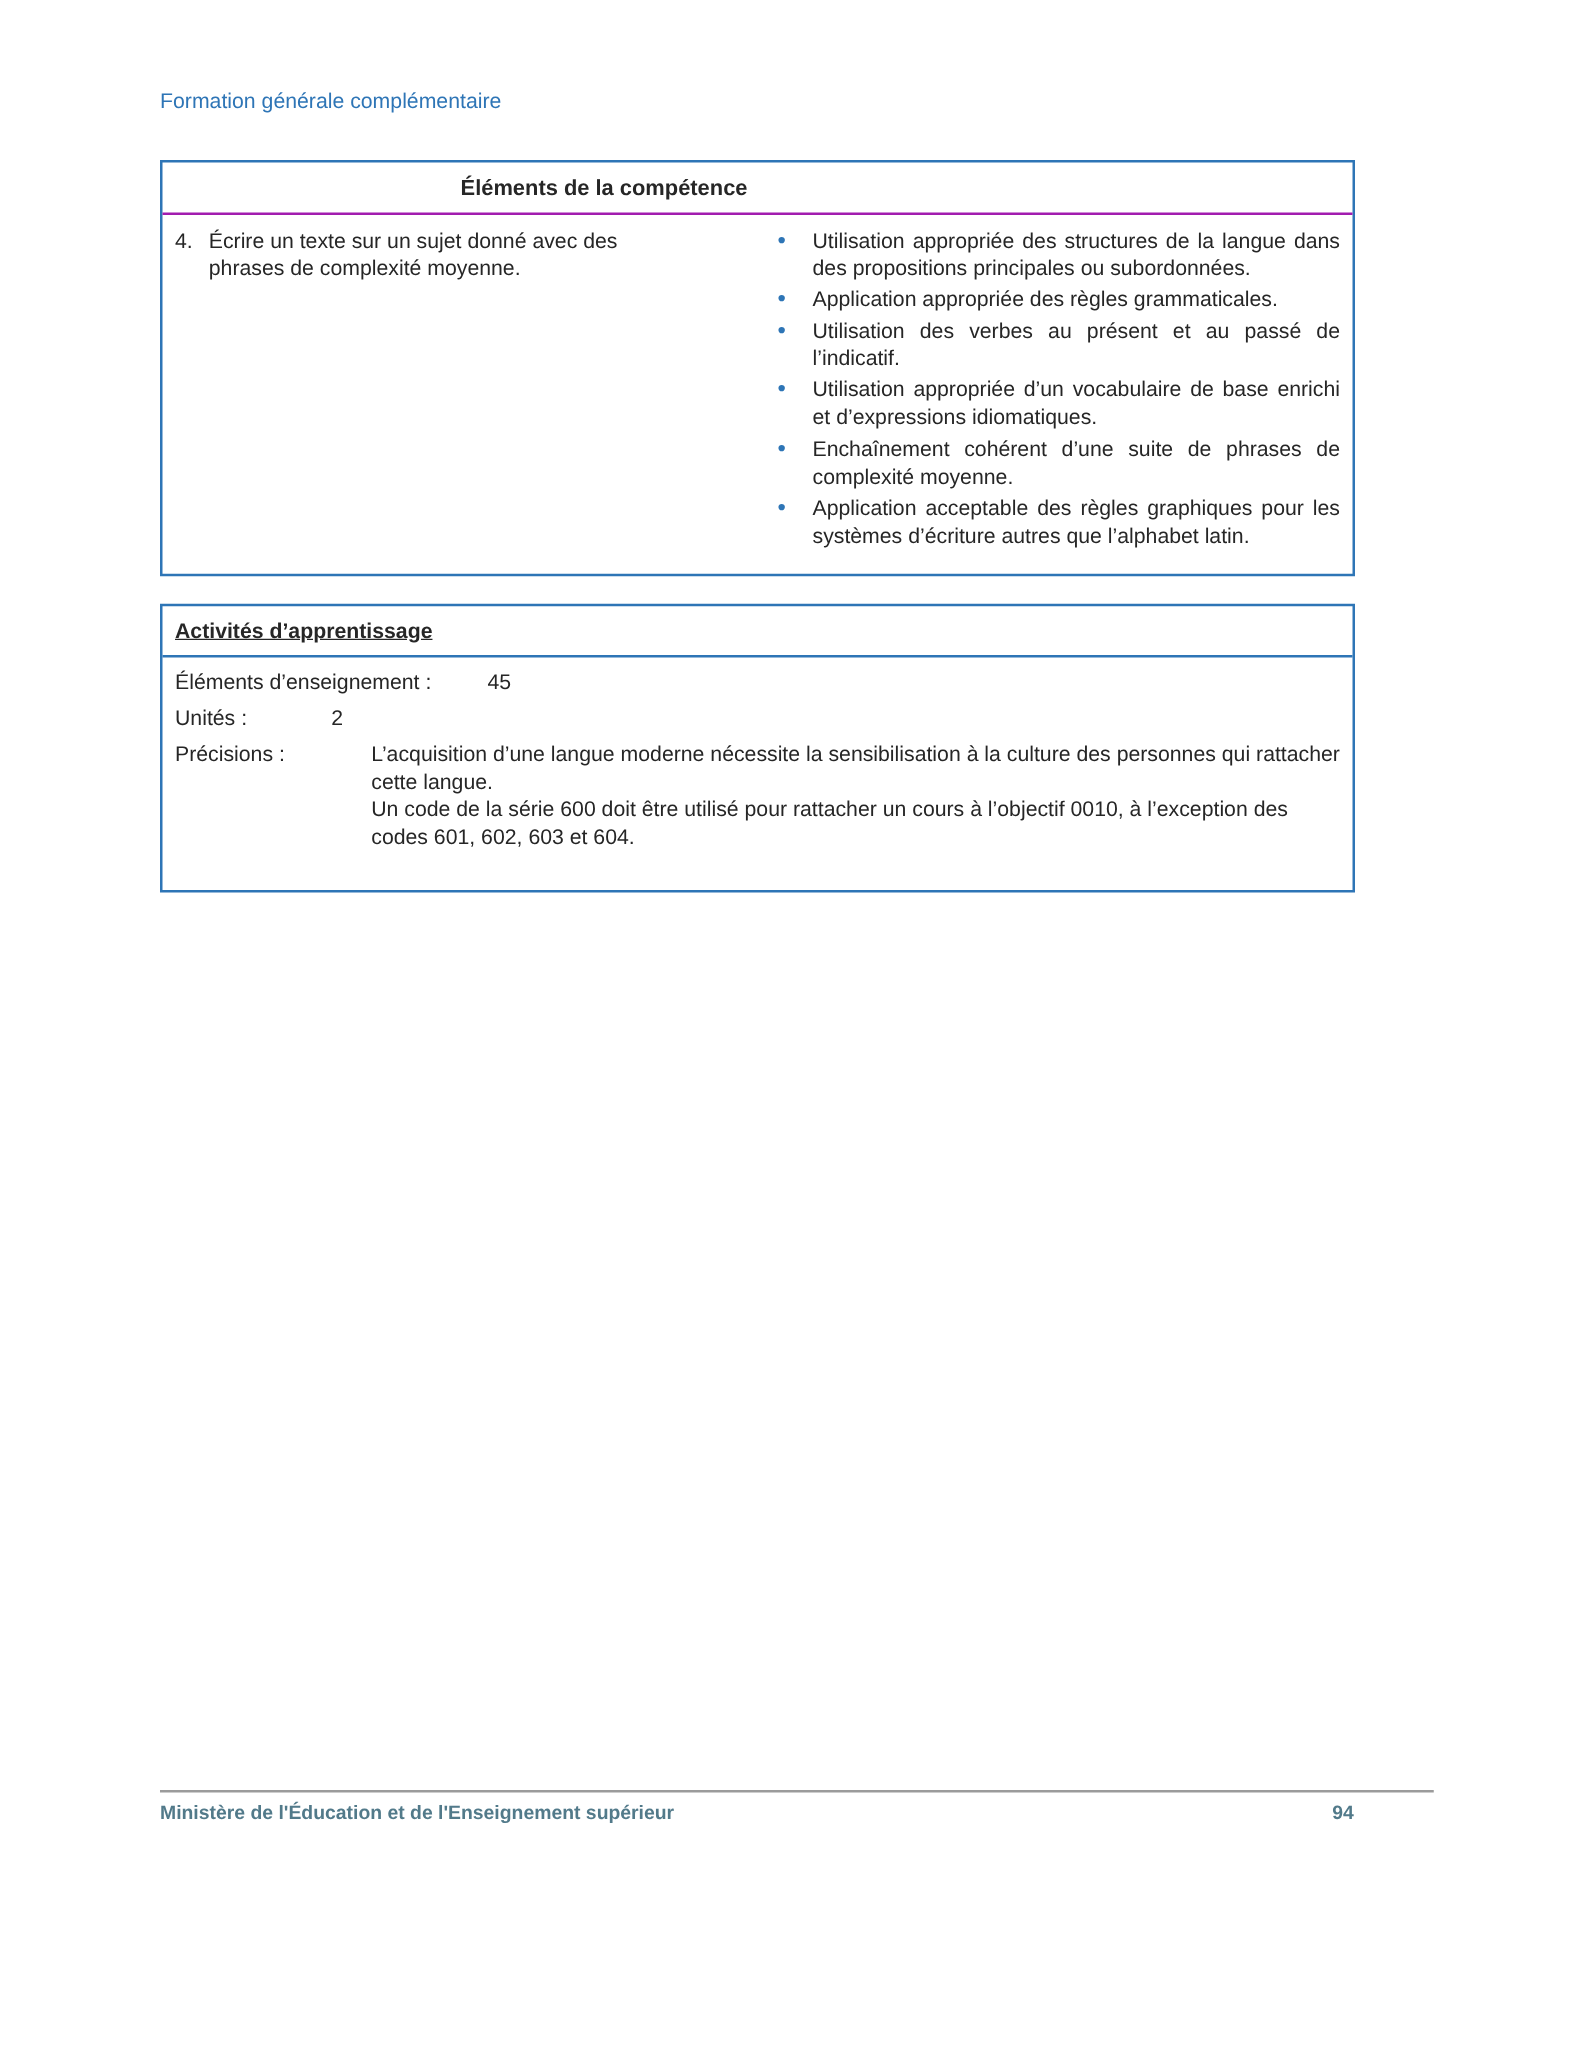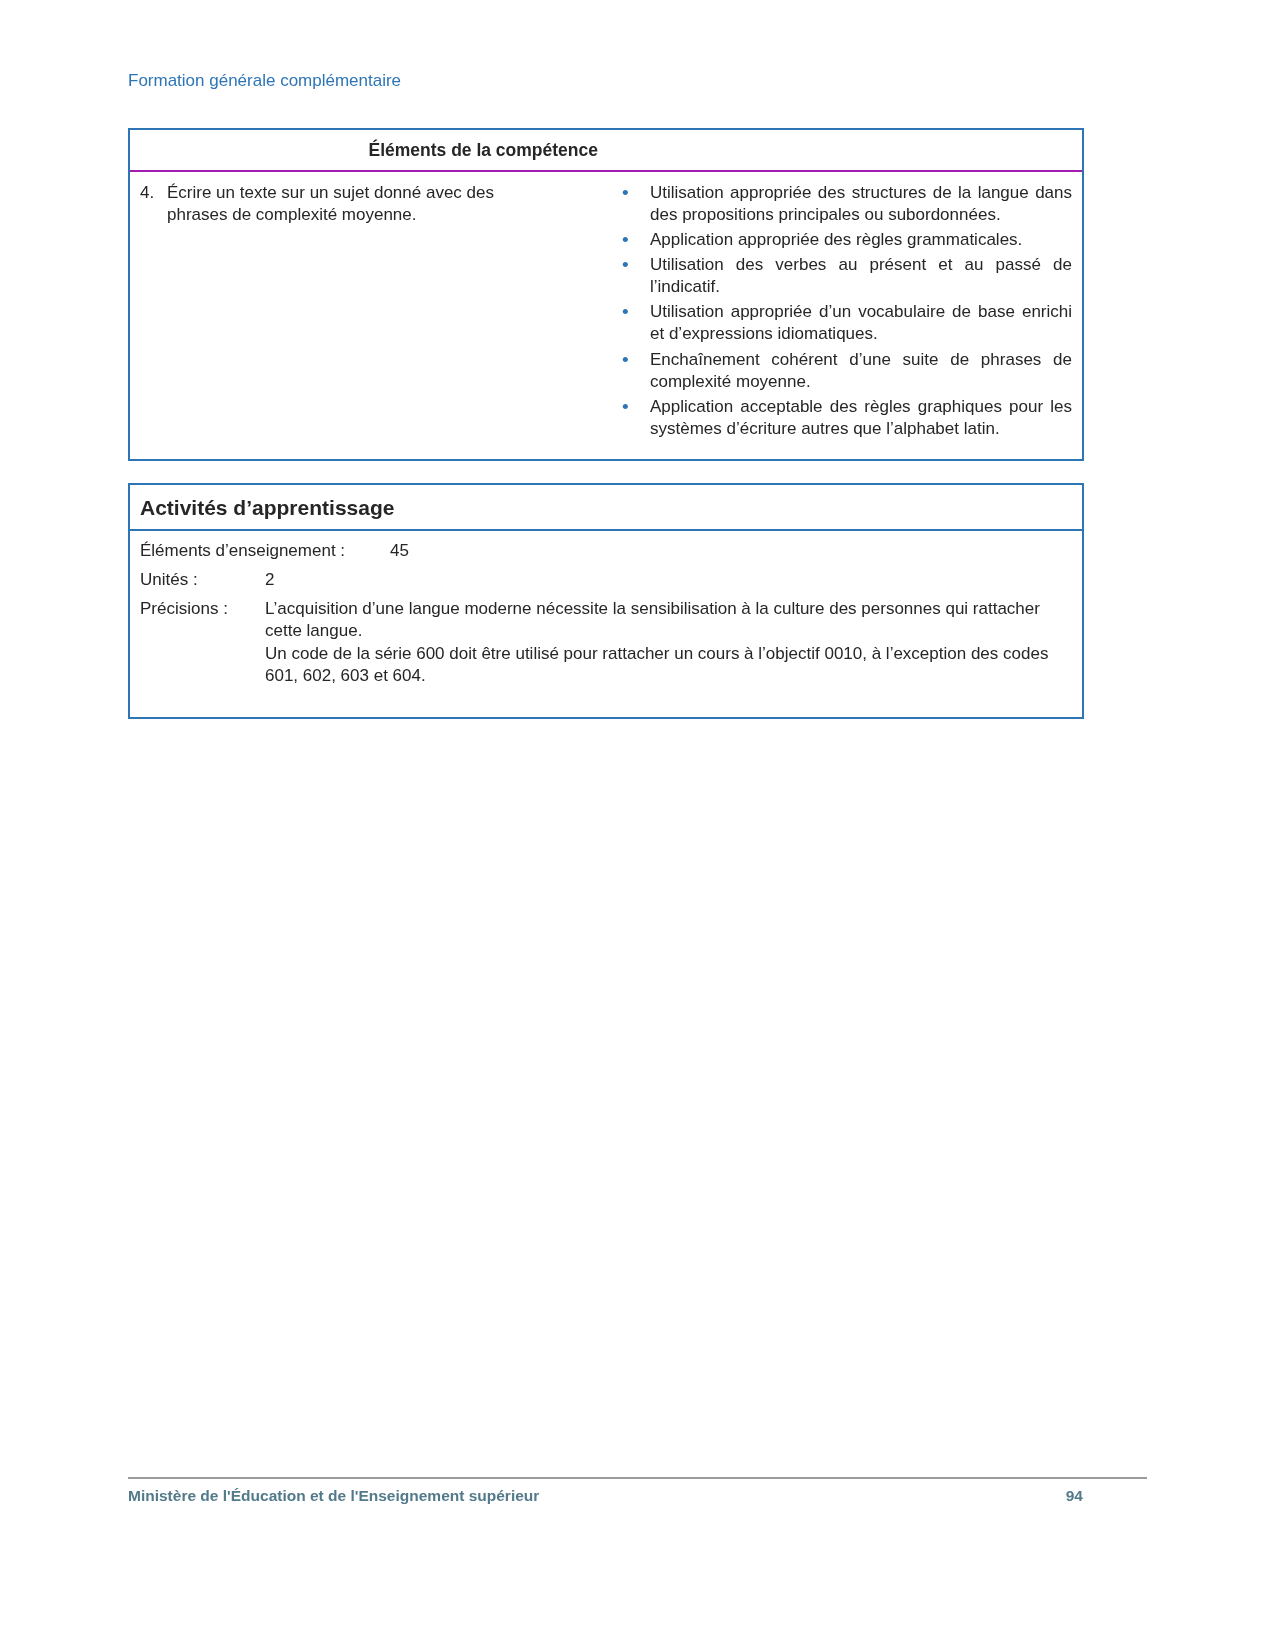--- a/index.html
+++ b/index.html
@@ -65,36 +65,37 @@
     position: absolute;
     left: 8px;
     top: -1px;
     color: #2E75B6;
     font-size: 19px;
   }
   
   .activities { margin-top: 22px; }
   .act-title {
     font-weight: bold;
-    font-size: 21px;
+    font-size: 17px;
     padding: 9px 10px 8px 10px;
     border-bottom: 2px solid #2E75B6;
+    text-decoration: underline;
   }
   .act-body { padding: 9px 10px 14px 10px; }
   .a-row { display: grid; margin-bottom: 7px; }
-  .a-row:last-child { margin-bottom: 16px; }
+  .a-row:last-child { margin-bottom: 16px; gap: 32px; }
   .row-periods { grid-template-columns: 250px 1fr; }
   .row-unites { grid-template-columns: 125px 1fr; }
   .row-precisions { grid-template-columns: 125px 1fr; }
   .prec-text p { margin: 0; max-width: 800px; }
   
   .footer {
     position: absolute;
     left: 128px;
-    top: 1477px;
+    top: 1432px;
     width: 1019px;
     border-top: 2px solid #9b9b9b;
     padding-top: 7px;
   }
   .footer-row {
     width: 955px;
     display: flex;
     justify-content: space-between;
     font-weight: bold;
     font-size: 15.5px;

